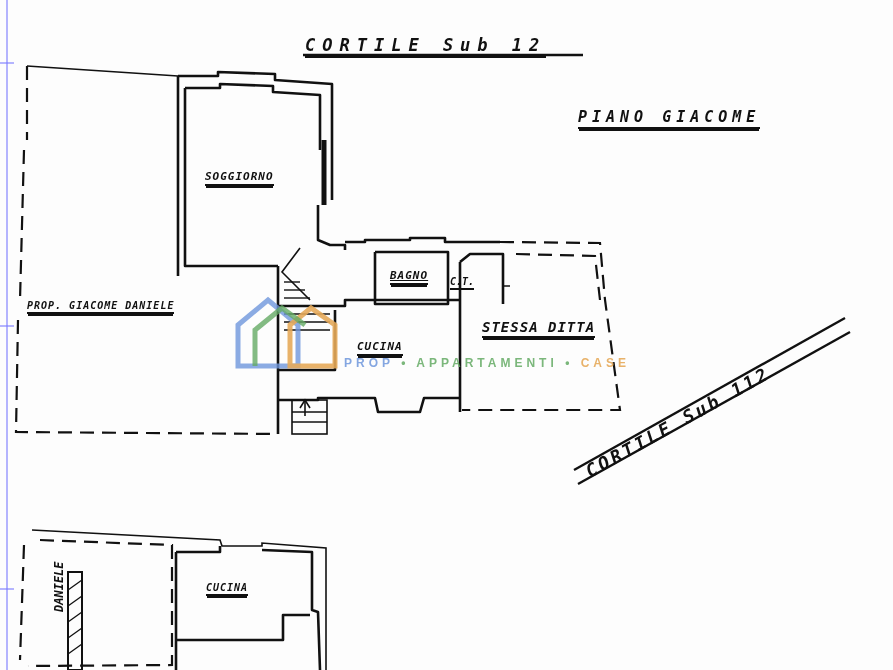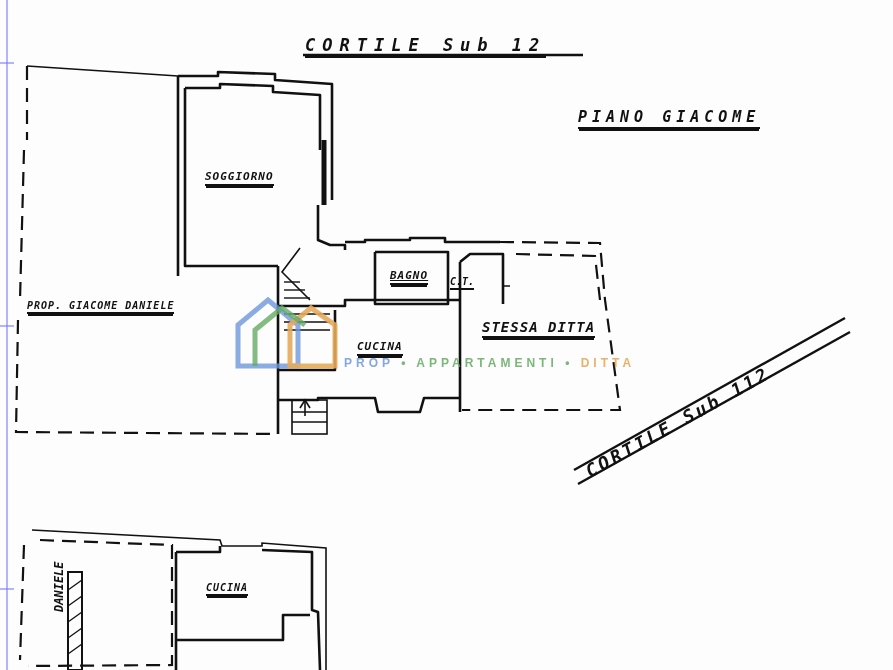--- a/index.html
+++ b/index.html
@@ -123,15 +123,15 @@
   <div class="label ul2" style="left:206px; top:582px; font-size:10px; letter-spacing:1px;">CUCINA</div>
 
   <div class="label ul2" style="left:27px; top:300px; font-size:10px; letter-spacing:1px;">PROP. GIACOME DANIELE</div>
   <div class="label" style="left:52px; top:612px; font-size:12px; transform:rotate(-90deg); transform-origin:left top;">DANIELE</div>
 
   <div class="wm-sub">
     <span class="a">PROP</span>
     <span class="b">•</span>
     <span class="b">APPARTAMENTI</span>
     <span class="b">•</span>
-    <span class="c">DITTA</span>
+    <span class="c">CASE</span>
   </div>
 </div>
 
 </body></html>

